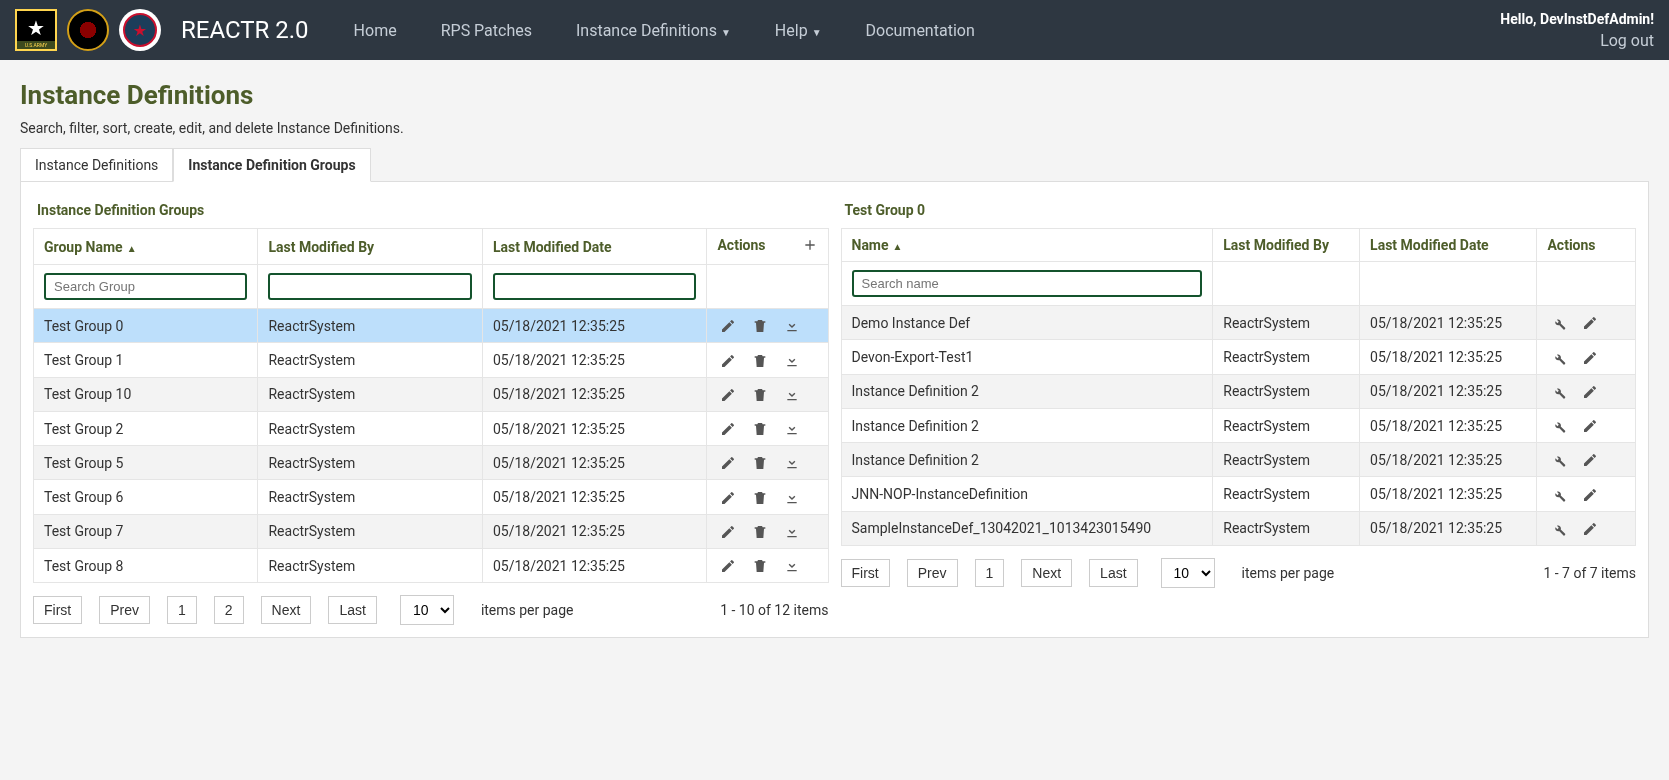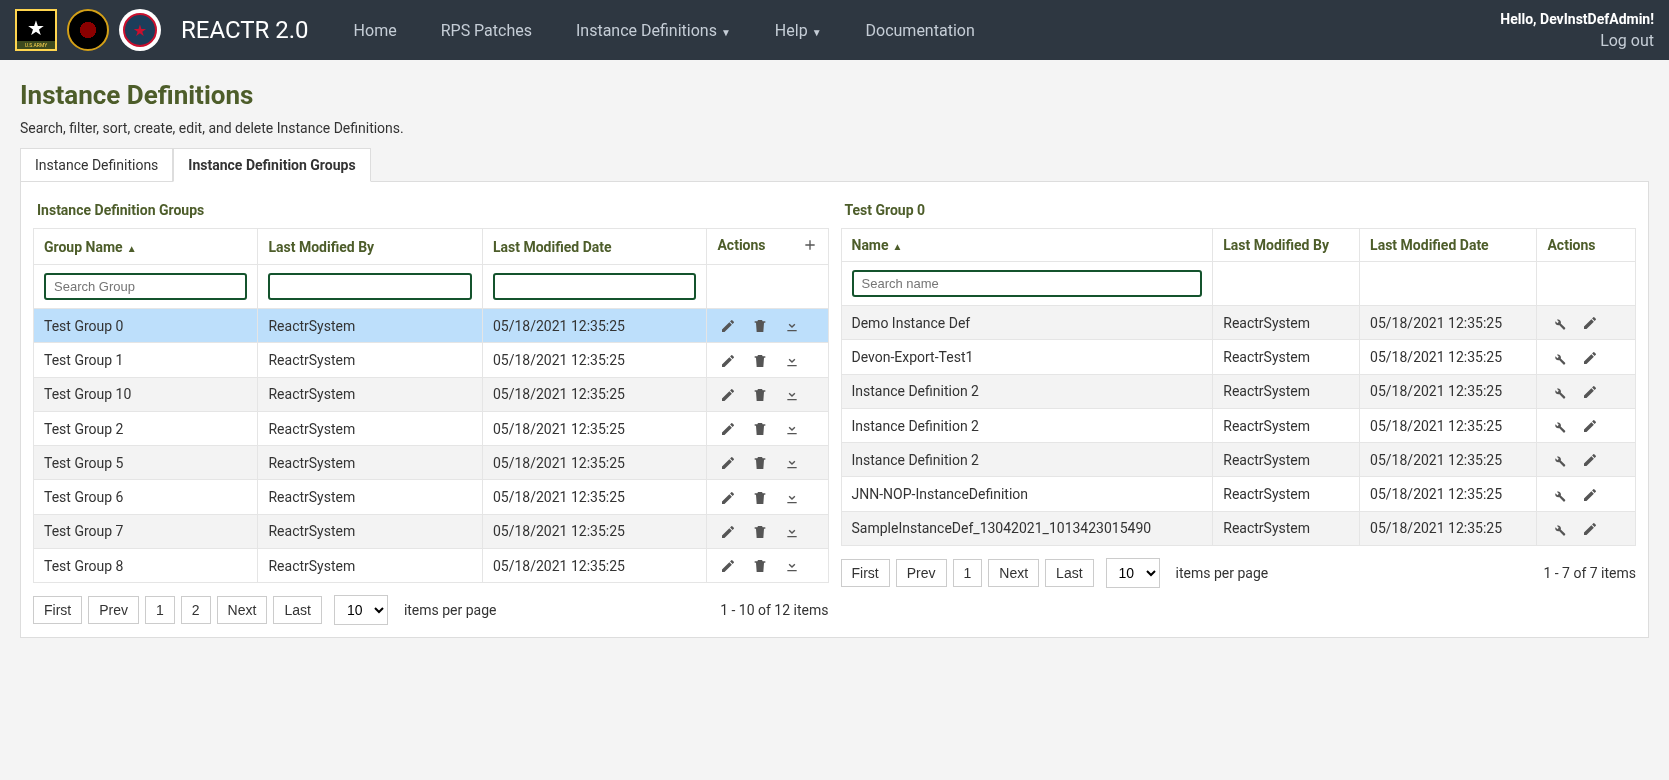--- a/index.html
+++ b/index.html
@@ -39,21 +39,21 @@
     .filter-row input { width: 100%; padding: 4px 8px; border: 2px solid #14532d; border-radius: 3px; font-size: 13px; }
     .filter-row td { background: #fff; }
     tr.data-row:nth-child(odd) { background: #f3f3f3; }
     tr.data-row:nth-child(even) { background: #fff; }
     tr.selected { background: #bddffb !important; }
     .actions-cell { white-space: nowrap; }
     .icon-btn { display: inline-block; width: 22px; text-align: center; color: #555; cursor: pointer; margin-right: 10px; }
     .icon-btn svg { width: 16px; height: 16px; fill: #555; vertical-align: middle; }
     .add-icon { color: #555; float: right; cursor:pointer; }
     .add-icon svg { width:16px; height:16px; fill:#555; }
-    .pager { display: flex; align-items: center; gap: 6px; margin-top: 12px; font-size: 14px; }
+    .pager { display: flex; align-items: center; gap: 17px; margin-top: 12px; font-size: 14px; }
     .pager-btn { border: 1px solid #ccc; background: #fff; padding: 5px 10px; font-size: 14px; cursor:pointer; color:#333; }
     .pager-btn.active { border-color: #ccc; background: #fff; }
     .pager-select { border: 1px solid #ccc; padding: 5px 8px; font-size: 14px; background:#fff; margin: 0 6px; }
     .pager-label { margin-left: 4px; text-align: right; }
     .pager-summary { margin-left: auto; font-size: 14px; }
     .th-actions { position: relative; }
   </style>
 </head>
 <body>
 

